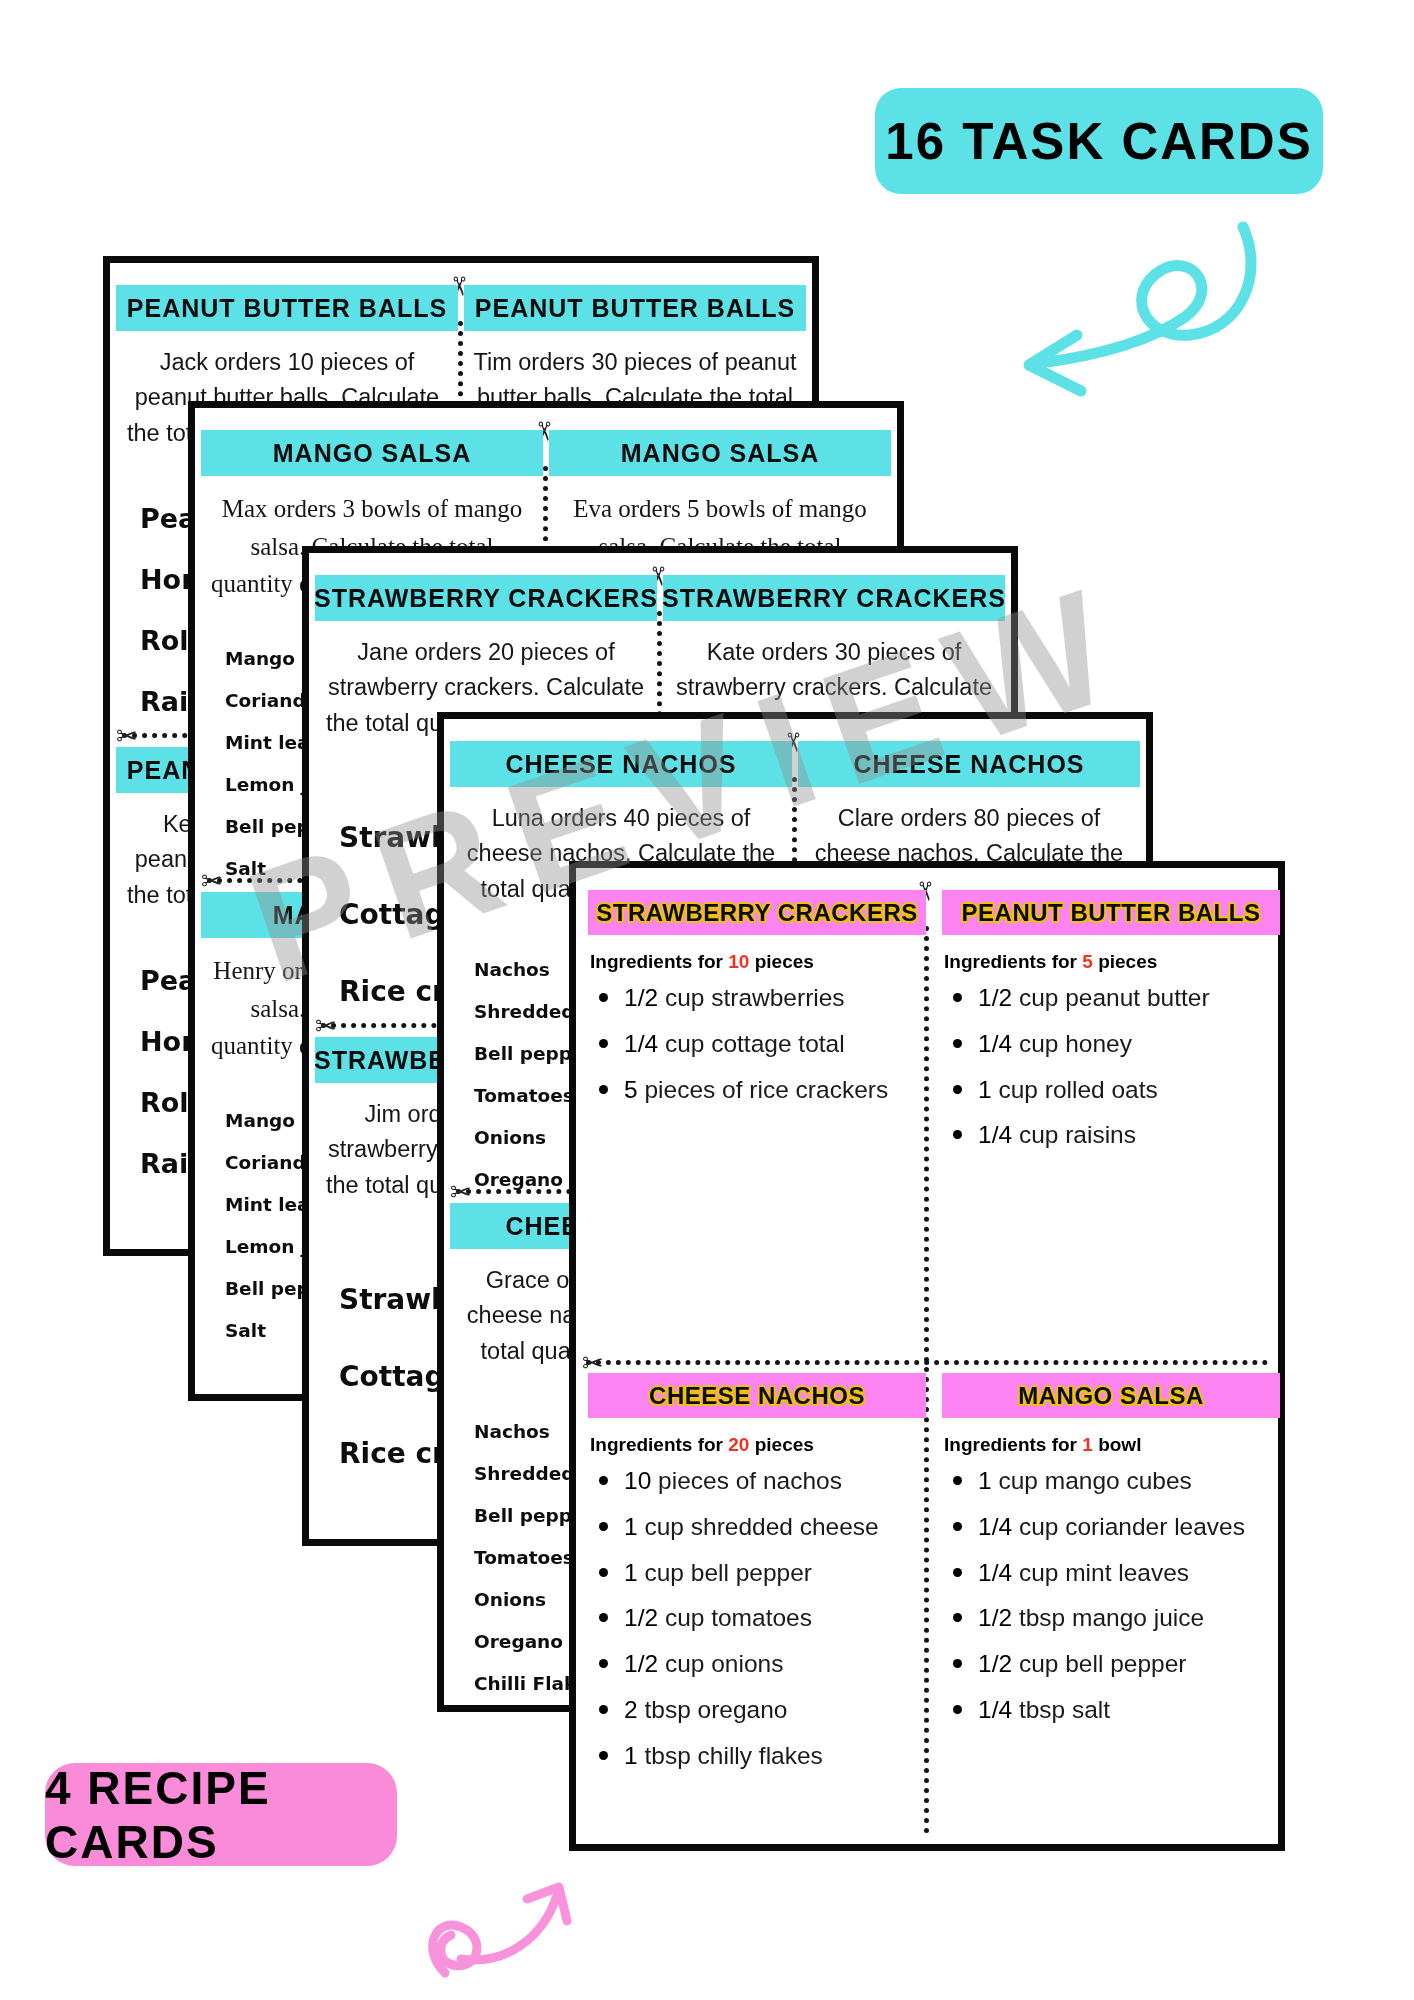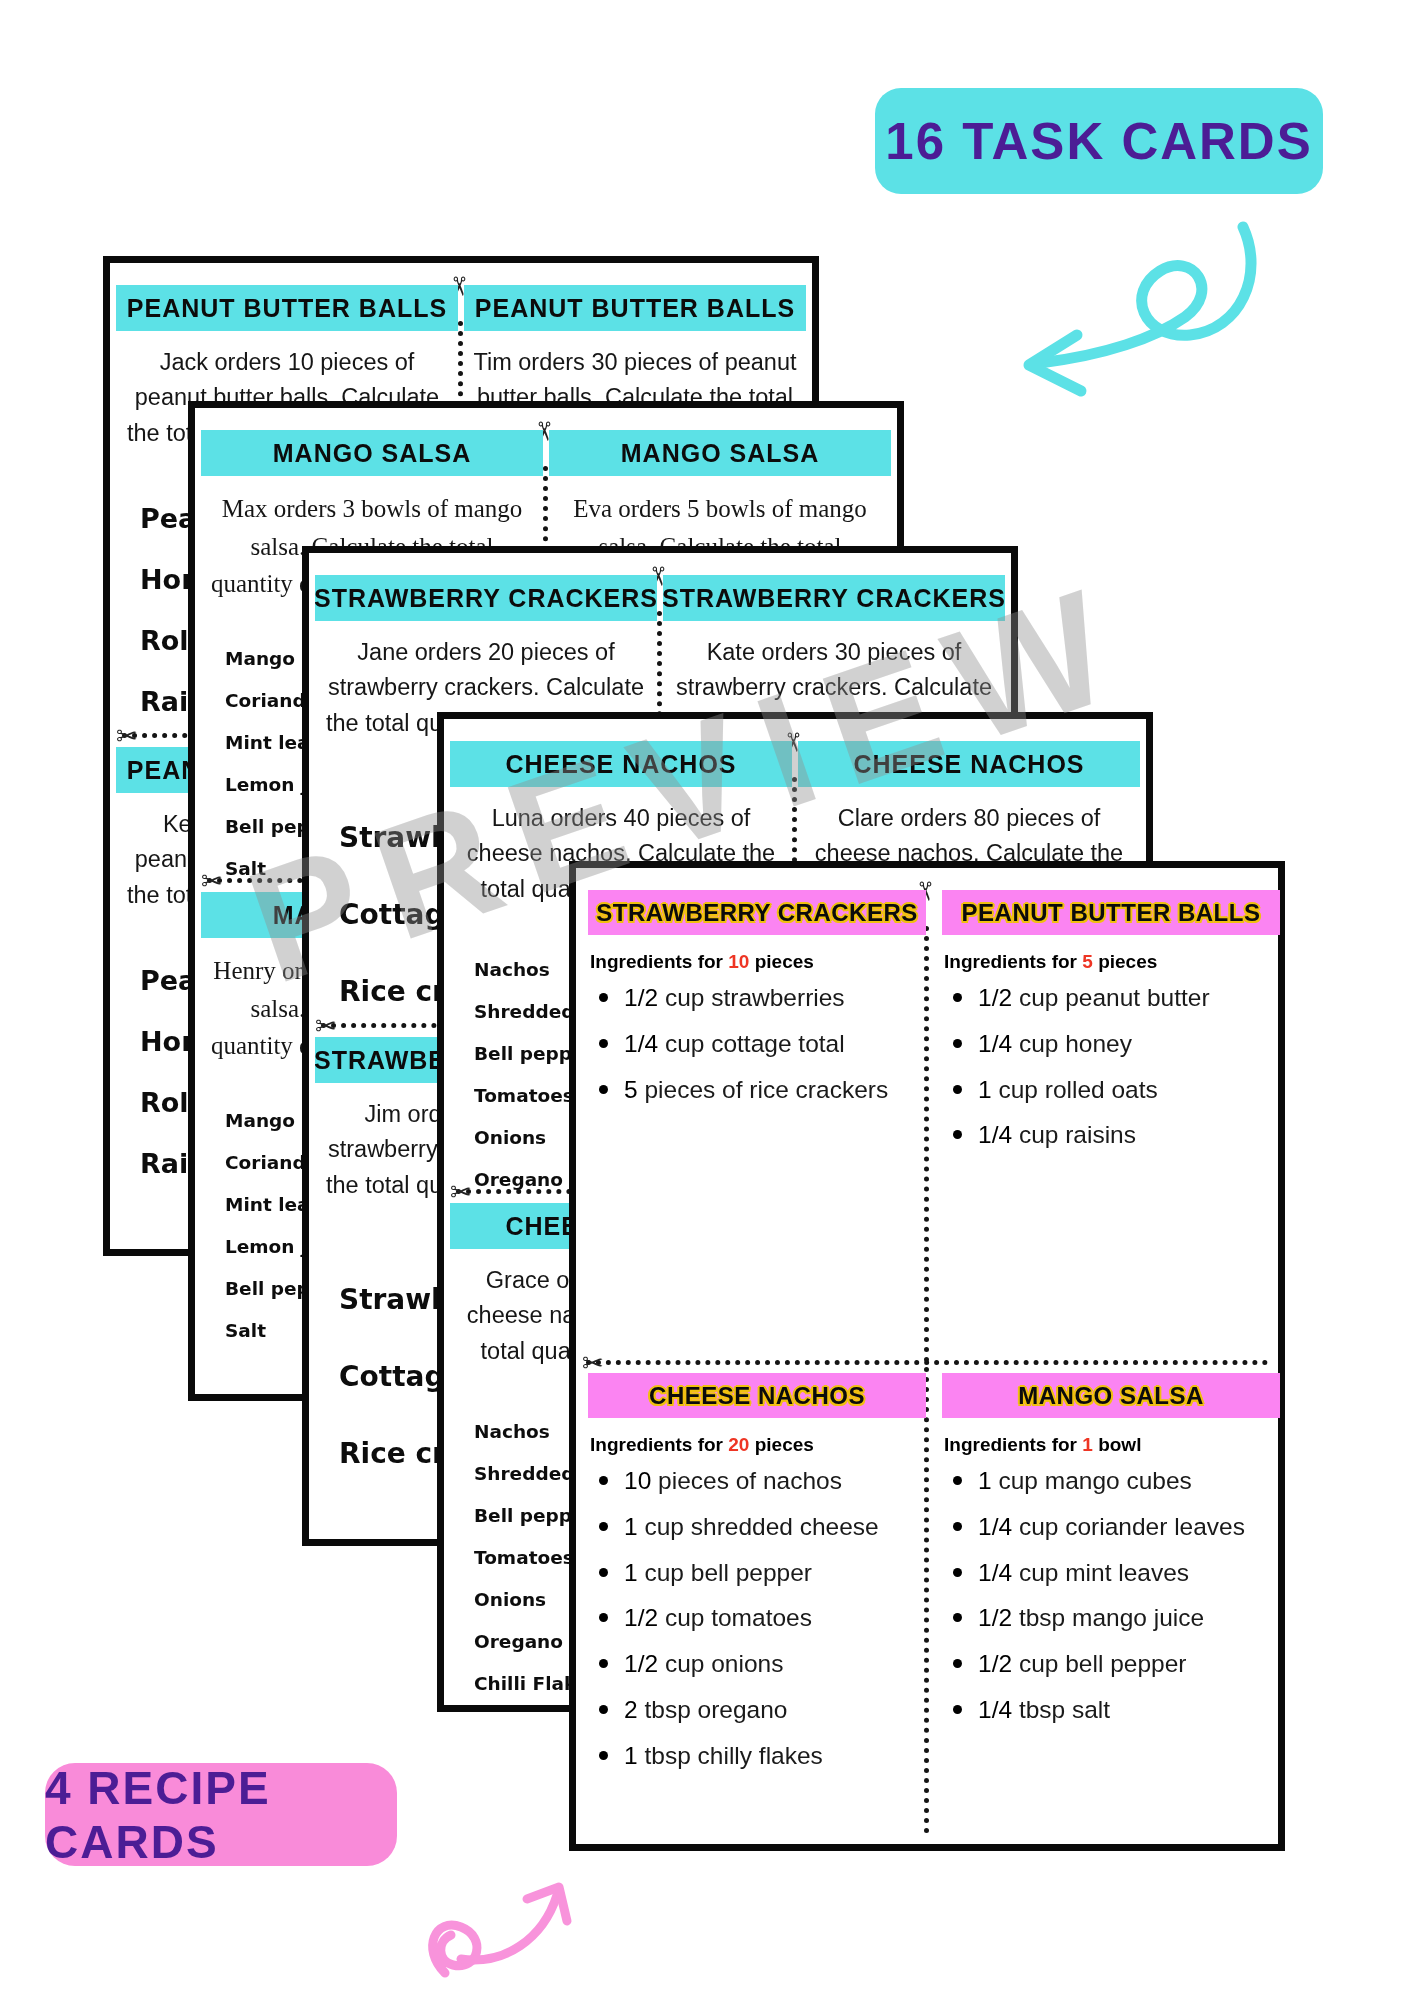--- a/index.html
+++ b/index.html
@@ -1,21 +1,21 @@
 <!DOCTYPE html>
 <html><head>
 <meta charset="utf-8">
 <style>
   html,body{margin:0;padding:0;background:#fff;}
   .stage{position:relative;width:1414px;height:2000px;background:#ffffff;overflow:hidden;
          font-family:"Liberation Sans",sans-serif;color:#111;}
 
   
   .badge{position:absolute;display:flex;align-items:center;justify-content:center;
-         font-weight:900;color:#4c1d95;z-index:26;letter-spacing:2px;}
+         font-weight:900;color:#000000;z-index:26;letter-spacing:2px;}
   .badge-task{left:875px;top:88px;width:448px;height:106px;background:#5CE1E6;
               border-radius:26px;font-size:51px;}
   .badge-recipe{left:45px;top:1763px;width:352px;height:103px;background:#F98BD9;
                 border-radius:30px;font-size:46px;}
 
   
   .page{position:absolute;background:#fff;border:7px solid #0a0a0a;box-sizing:border-box;}
   .task-page{width:716px;height:1000px;}
   .recipe-page{width:716px;height:990px;}
   .p1{left:103px;top:256px;z-index:10;}

